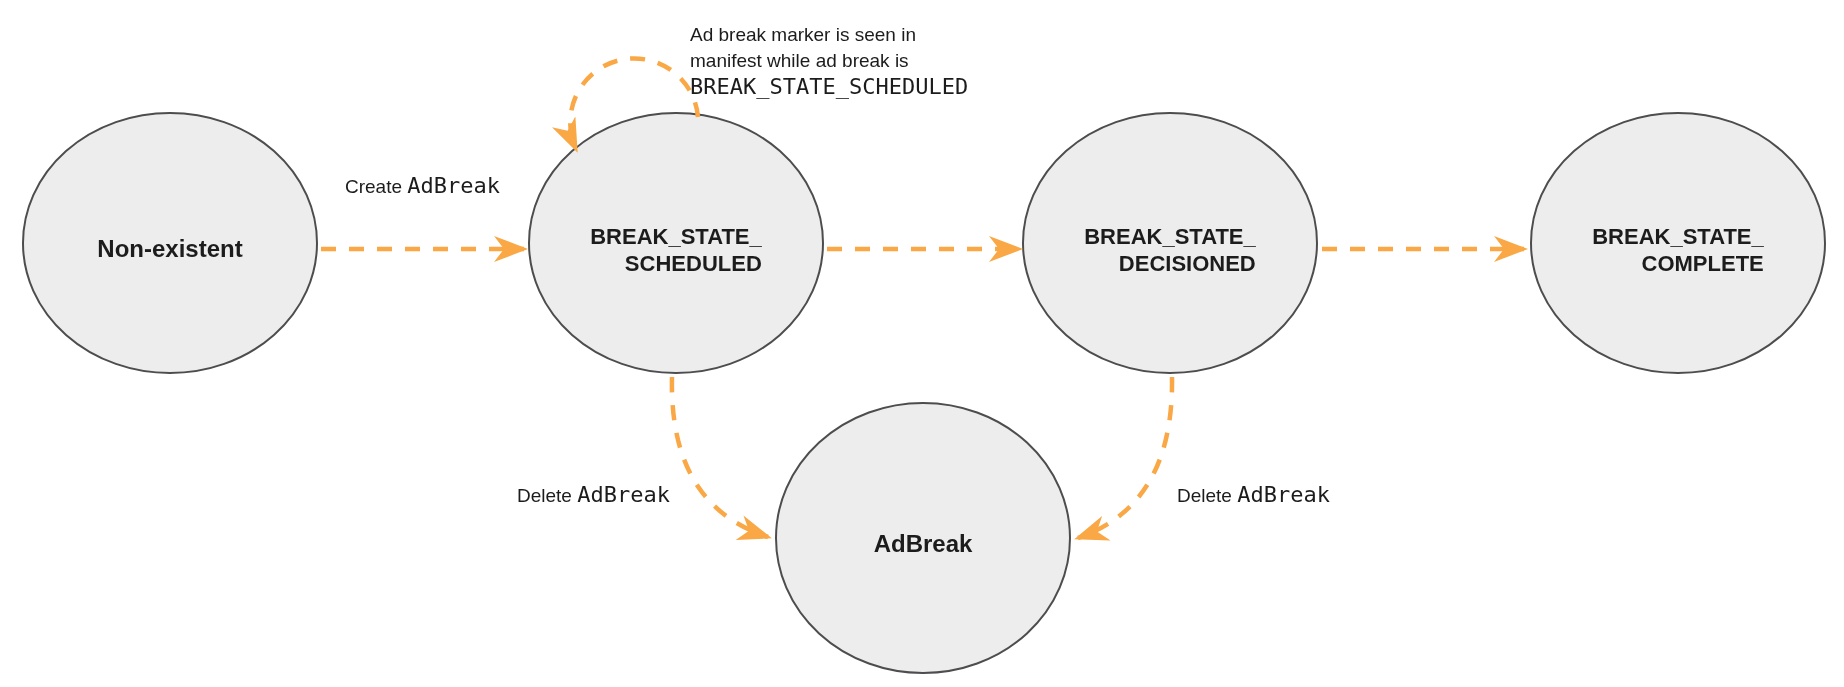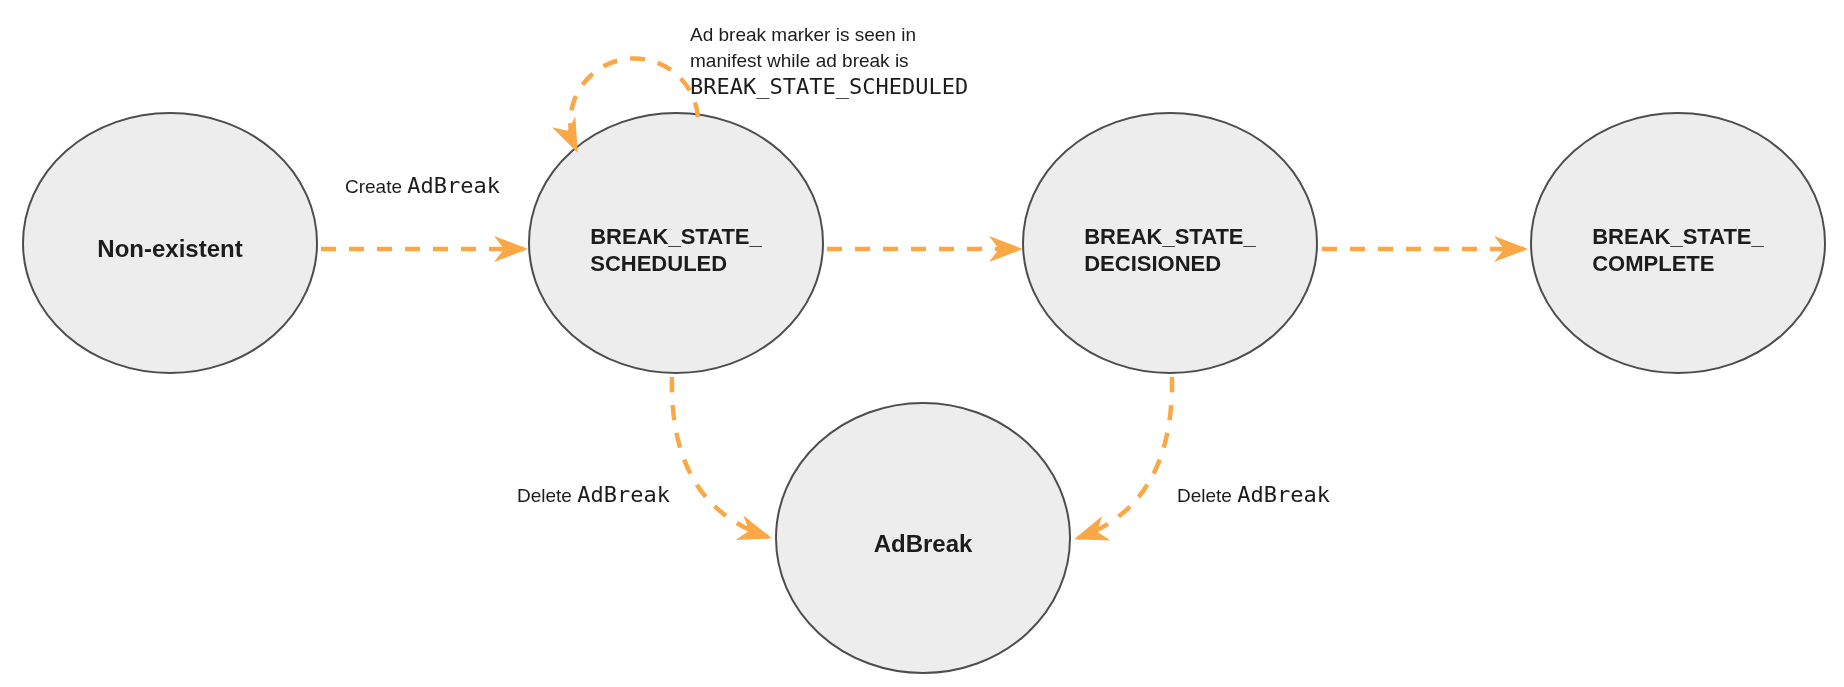--- a/index.html
+++ b/index.html
@@ -32,21 +32,21 @@
     stroke-dasharray: 15 13;
     stroke-linecap: butt;
   }
   .ahead {
     fill: var(--accent, #F9A845);
     stroke: none;
   }
   .node-label {
     position: absolute;
     transform: translate(-50%, -50%);
-    text-align: left;
+    text-align: right;
     color: var(--text, #1C1C1C);
     font-weight: 700;
     font-size: 24px;
     line-height: 28px;
     white-space: nowrap;
   }
   .node-label.mono {
     font-family: Liberation Sans, sans-serif;
     font-size: 22px;
     line-height: 27px;

